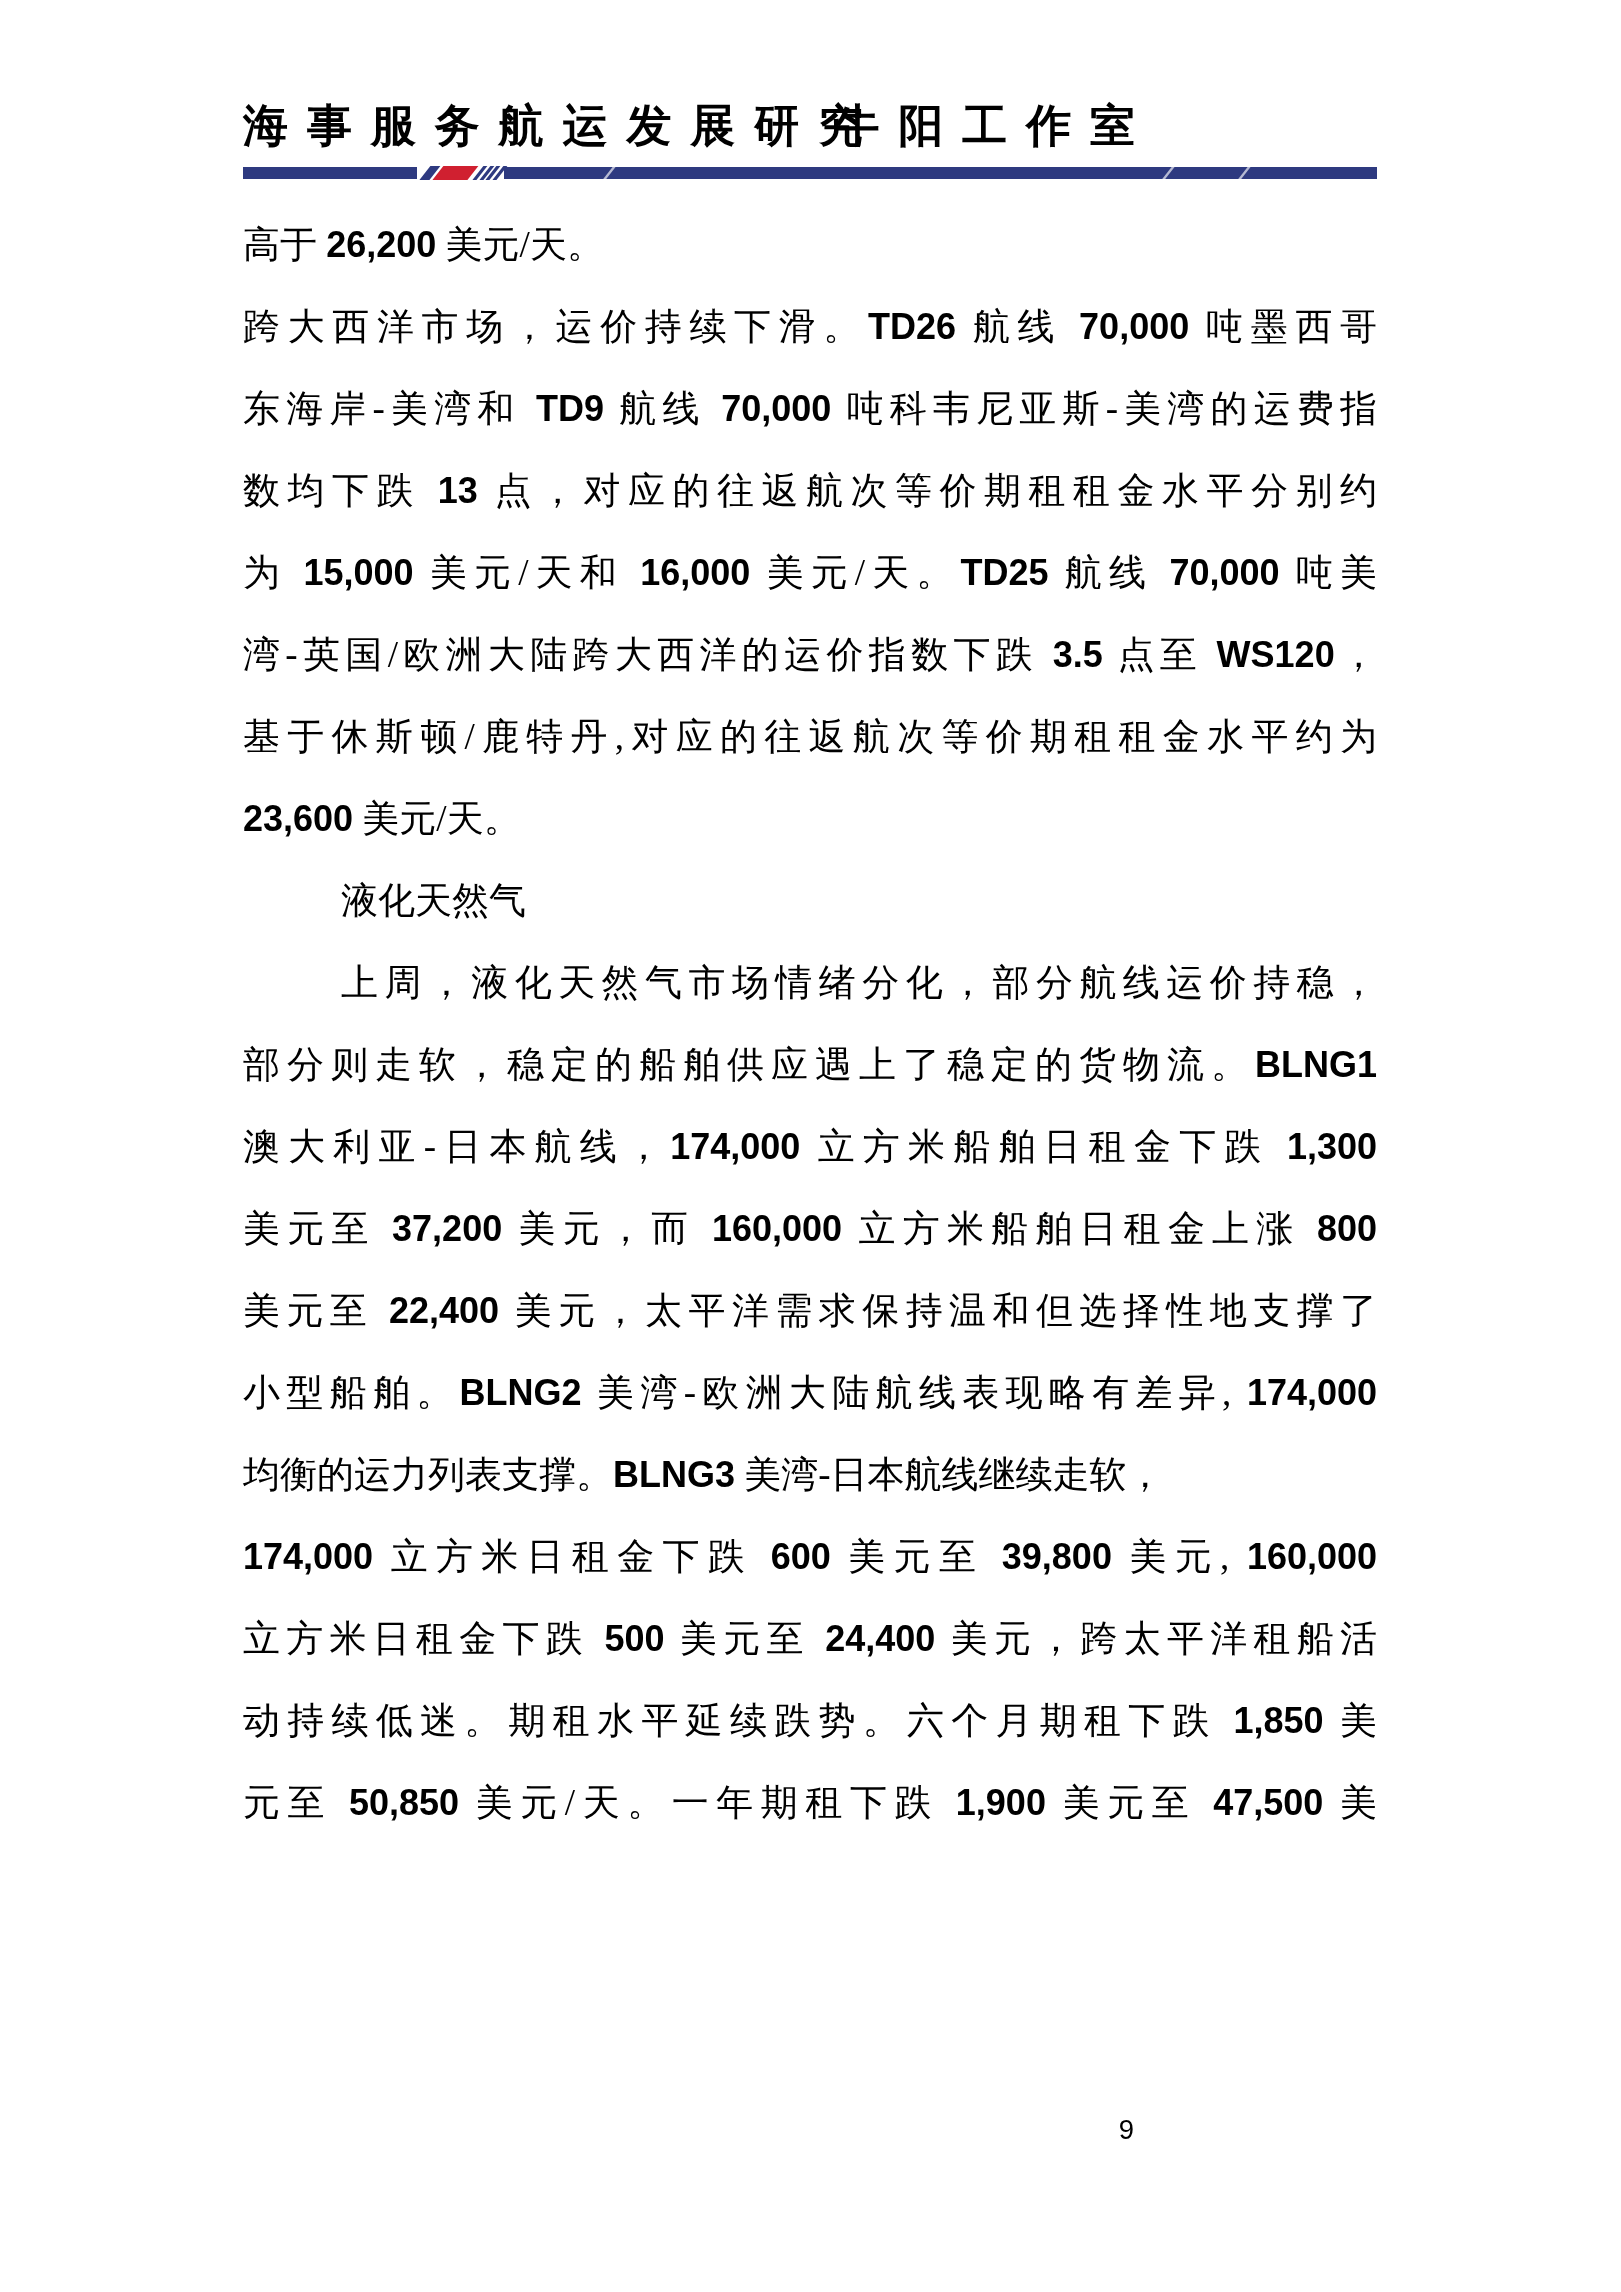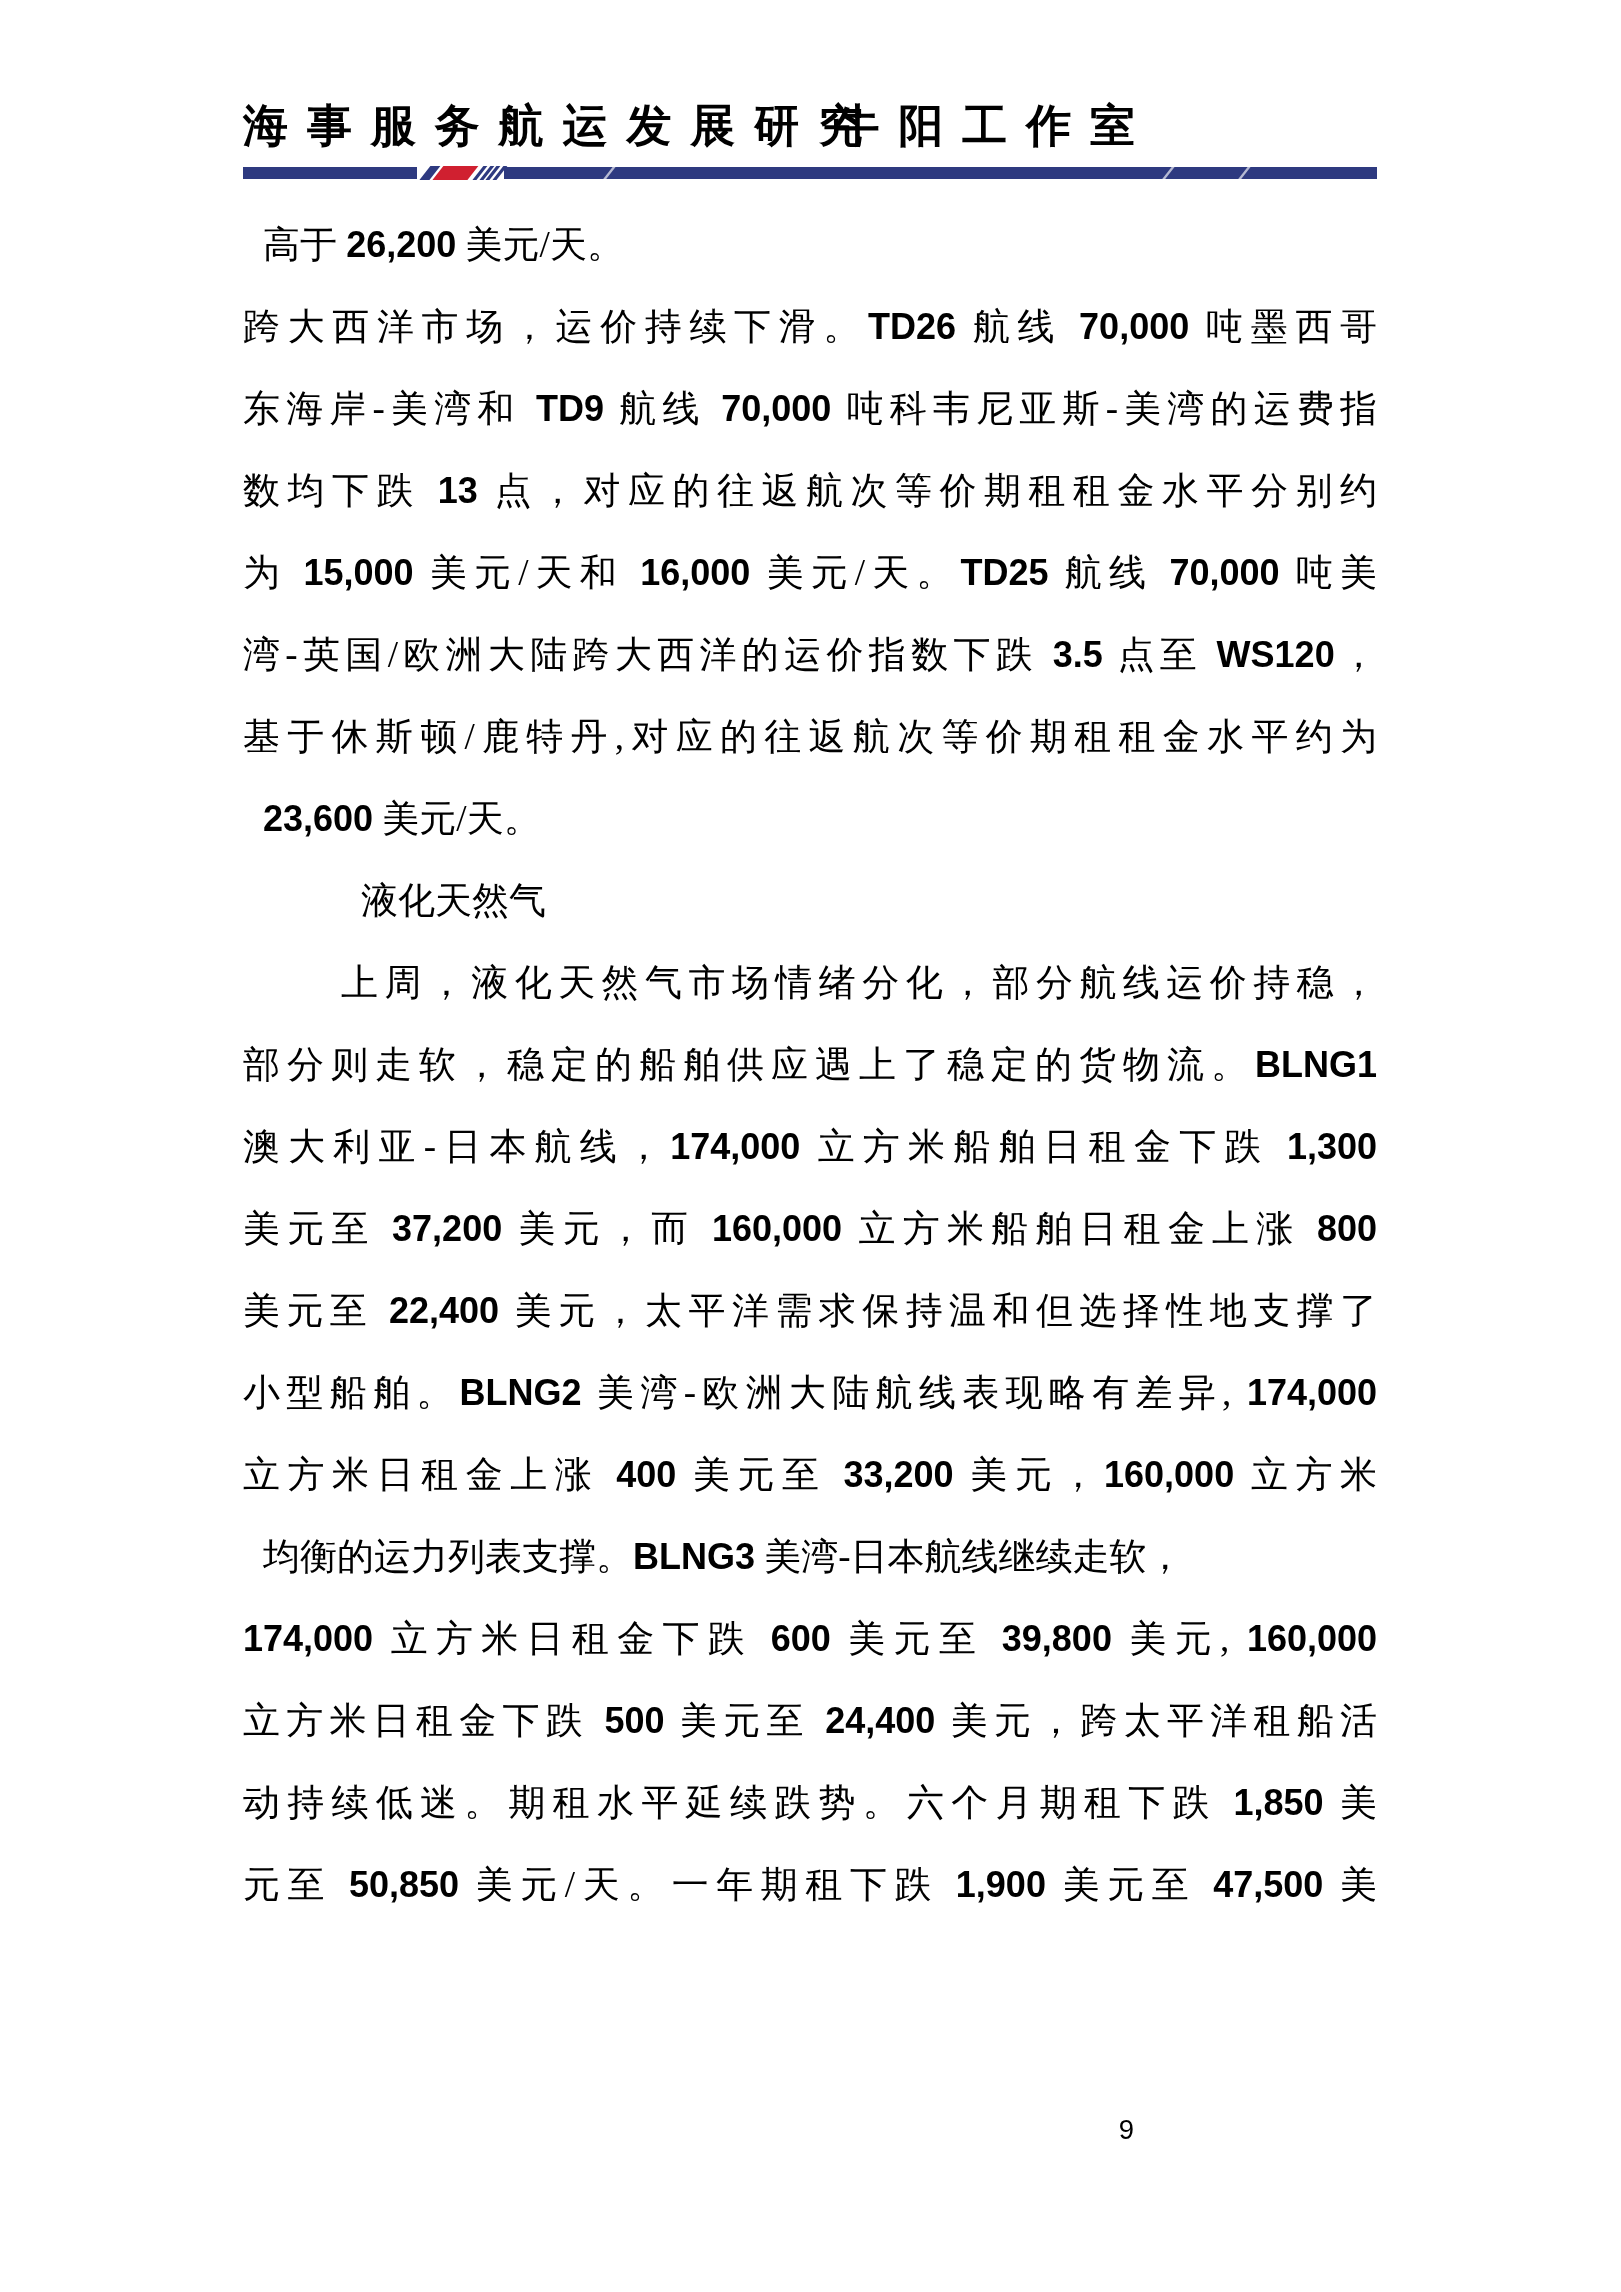--- a/index.html
+++ b/index.html
@@ -64,21 +64,21 @@
     left:243px; top:204px;
     width:1134px;
   }
   .line{
     height:82px;
     line-height:82px;
     font-size:37px;
     white-space:normal;
   }
   .line.j{text-align:justify;text-align-last:justify;}
-  .line.short{text-align:left;text-align-last:left;margin-left:20px;}
+  .line.short{text-align:left;text-align-last:left;}
   .line.indent{padding-left:98px;}
   .lat{
     font-family:"Liberation Sans","DejaVu Sans",sans-serif;
     font-weight:700;
     font-size:36px;
   }
 
   
   .pageno{
     position:absolute;
@@ -124,21 +124,20 @@
     <div class="line j">湾-英国/欧洲大陆跨大西洋的运价指数下跌 <span class="lat">3.5</span> 点至 <span class="lat">WS120</span>，</div>
     <div class="line j">基于休斯顿/鹿特丹,对应的往返航次等价期租租金水平约为</div>
     <div class="line short"><span class="lat">23,600</span> 美元/天。</div>
     <div class="line short indent">液化天然气</div>
     <div class="line j indent">上周，液化天然气市场情绪分化，部分航线运价持稳，</div>
     <div class="line j">部分则走软，稳定的船舶供应遇上了稳定的货物流。<span class="lat">BLNG1</span></div>
     <div class="line j">澳大利亚-日本航线，<span class="lat">174,000</span> 立方米船舶日租金下跌 <span class="lat">1,300</span></div>
     <div class="line j">美元至 <span class="lat">37,200</span> 美元，而 <span class="lat">160,000</span> 立方米船舶日租金上涨 <span class="lat">800</span></div>
     <div class="line j">美元至 <span class="lat">22,400</span> 美元，太平洋需求保持温和但选择性地支撑了</div>
     <div class="line j">小型船舶。<span class="lat">BLNG2</span> 美湾-欧洲大陆航线表现略有差异, <span class="lat">174,000</span></div>
-    <div class="line j">立方米日租金上涨 <span class="lat">400</span> 美元至 <span class="lat">33,200</span> 美元，<span class="lat">160,000</span> 立方米</div>
     <div class="line short">均衡的运力列表支撑。<span class="lat">BLNG3</span> 美湾-日本航线继续走软，</div>
     <div class="line j"><span class="lat">174,000</span> 立方米日租金下跌 <span class="lat">600</span> 美元至 <span class="lat">39,800</span> 美元, <span class="lat">160,000</span></div>
     <div class="line j">立方米日租金下跌 <span class="lat">500</span> 美元至 <span class="lat">24,400</span> 美元，跨太平洋租船活</div>
     <div class="line j">动持续低迷。期租水平延续跌势。六个月期租下跌 <span class="lat">1,850</span> 美</div>
     <div class="line j">元至 <span class="lat">50,850</span> 美元/天。一年期租下跌 <span class="lat">1,900</span> 美元至 <span class="lat">47,500</span> 美</div>
   </main>
 
   <div class="pageno">9</div>
 
 </div>

